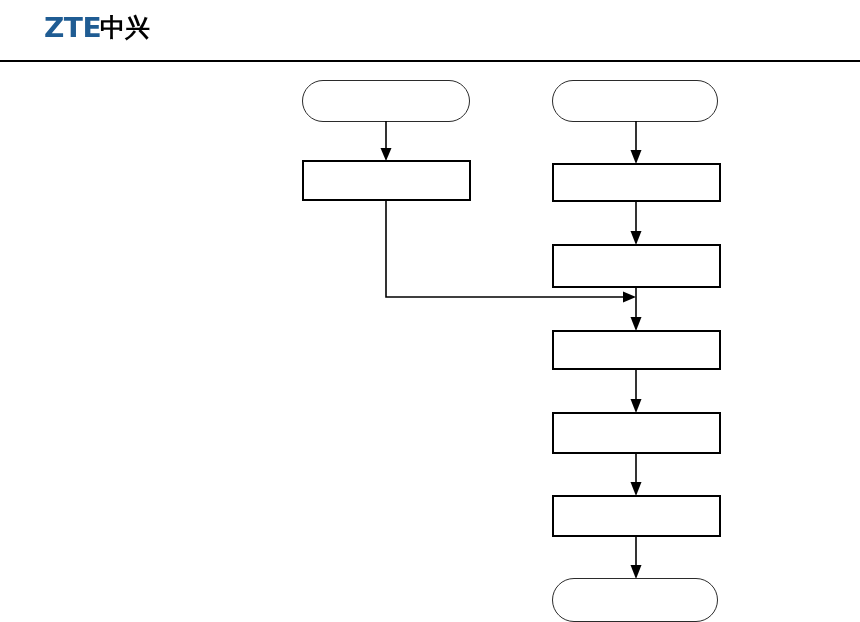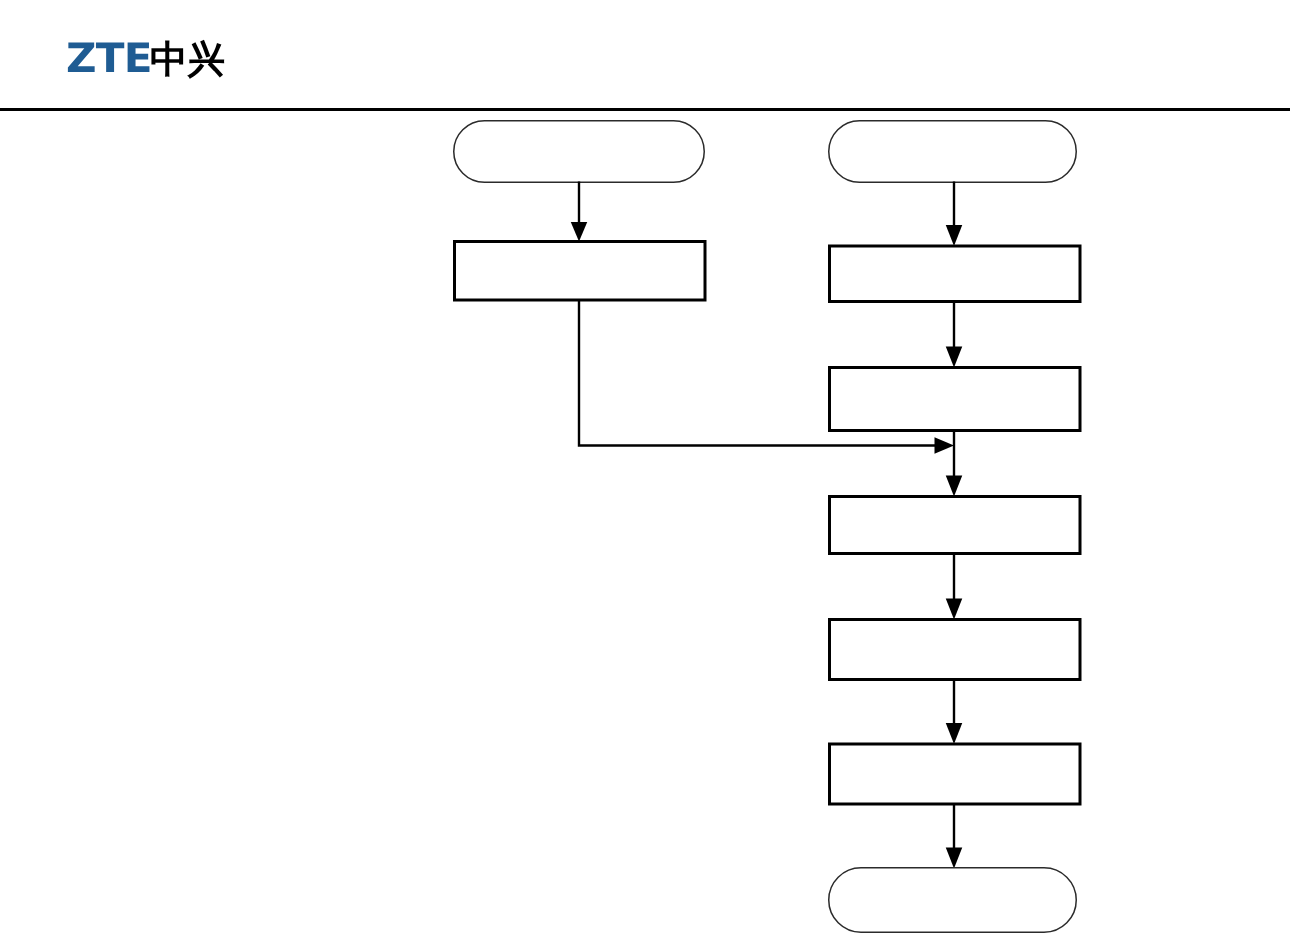--- a/index.html
+++ b/index.html
@@ -12,21 +12,21 @@
     height: 622px;
     font-family: "Liberation Sans", sans-serif;
     overflow: hidden;
     position: relative;
   }
 
   
   #page-header {
     position: absolute;
     left: 0;
-    top: 16px;
+    top: 4px;
     width: 860px;
     height: 58px;
   }
   #brand-logo {
     position: absolute;
     left: 44px;
     top: 9px;
     height: 28px;
     display: flex;
     align-items: center;

